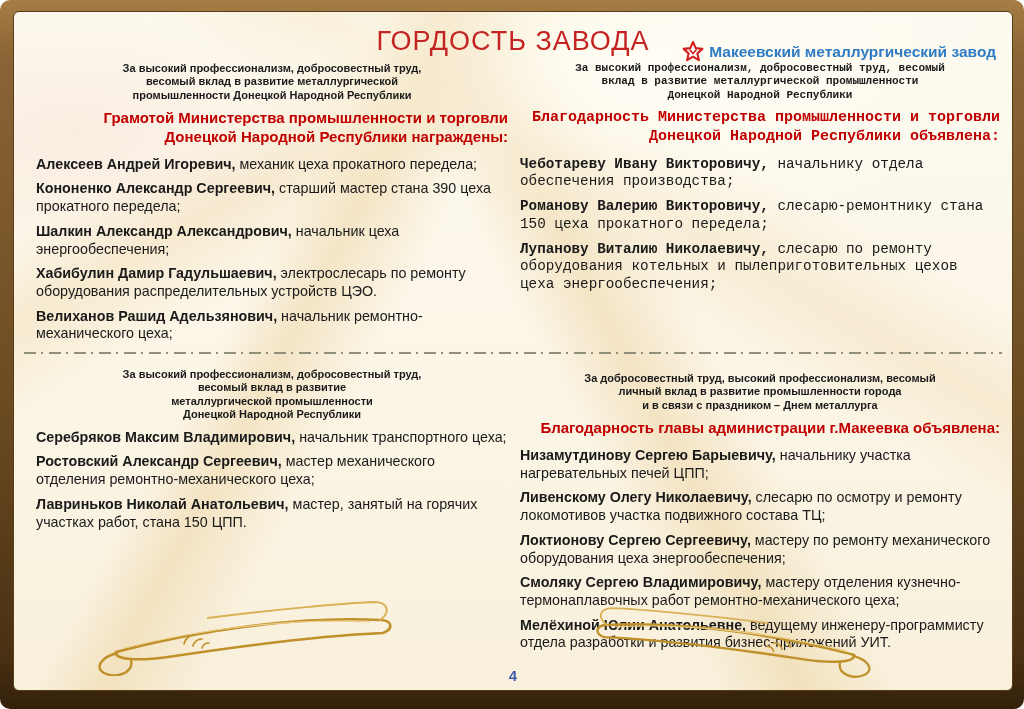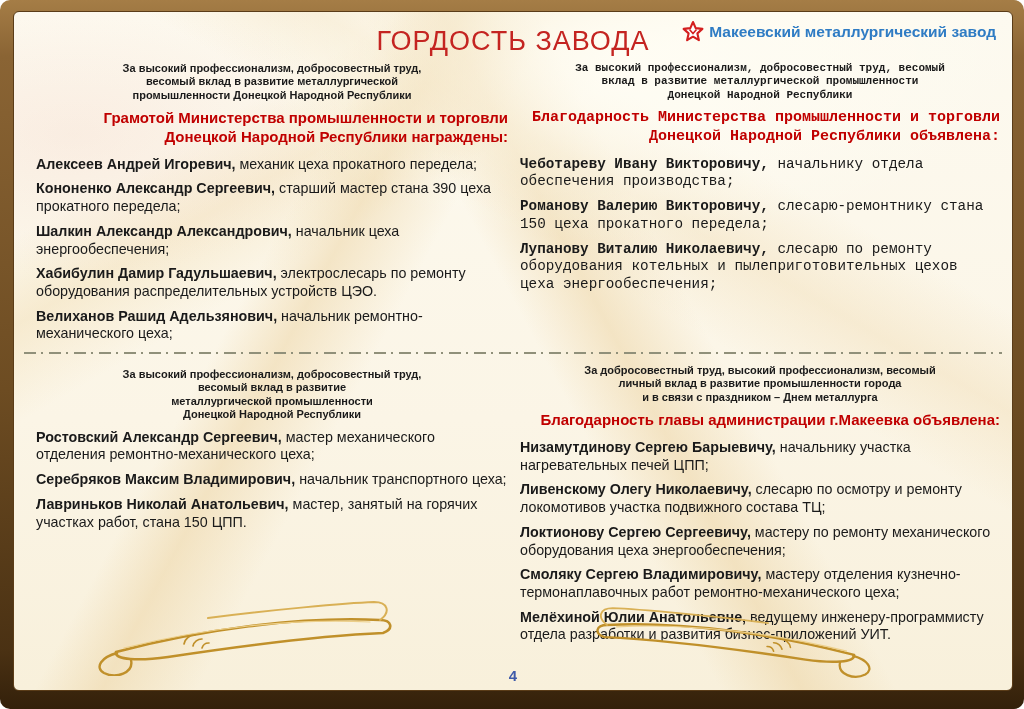--- a/index.html
+++ b/index.html
@@ -12,27 +12,27 @@
     background:
       radial-gradient(ellipse 55% 40% at 62% 6%, rgba(255,253,244,0.95), rgba(255,253,244,0) 70%),
       radial-gradient(ellipse 40% 30% at 6% 18%, rgba(243,210,198,0.30), rgba(243,210,198,0) 70%),
       linear-gradient(118deg, rgba(240,220,180,0) 28%, rgba(236,211,162,0.50) 33%, rgba(240,222,185,0) 40%),
       linear-gradient(62deg,  rgba(244,226,190,0) 52%, rgba(234,206,152,0.45) 58%, rgba(244,226,190,0) 65%),
       linear-gradient(150deg, rgba(248,236,210,0) 18%, rgba(240,218,172,0.42) 25%, rgba(248,236,210,0) 33%),
       linear-gradient(30deg,  rgba(248,236,210,0) 60%, rgba(238,214,168,0.35) 68%, rgba(248,236,210,0) 76%),
       linear-gradient(180deg,#fdfaf0 0%,#fbf5e6 60%,#f8f0db 100%);}
   .title{position:absolute;left:0;top:14px;width:100%;text-align:center;margin:0;
     font-size:27px;font-weight:normal;letter-spacing:1px;color:#c42421;}
-  .logo{position:absolute;top:8px;right:16px;display:flex;align-items:center;gap:4px;}
+  .logo{position:absolute;top:28px;right:16px;display:flex;align-items:center;gap:4px;}
   .logo .txt{font-size:15.5px;font-weight:bold;color:#2f7cc4;}
   .sec{position:absolute;color:#1a1a1a;}
   .s1{left:22px;top:50px;width:472px;}
   .s2{left:506px;top:50px;width:480px;font-family:Liberation Mono, monospace;}
   .s3{left:22px;top:356px;width:472px;}
-  .s4{left:506px;top:352px;width:480px;}
+  .s4{left:506px;top:360px;width:480px;}
   .heading{font-size:11px;font-weight:bold;text-align:center;line-height:1.22;
     white-space:pre-line;margin:0 0 7px 0;}
   .award{font-size:15px;font-weight:bold;color:#c00000;line-height:1.25;
     white-space:pre-line;margin:0 0 9px 10px;text-align:right;}
   .entry{font-size:14.3px;line-height:1.24;margin:0 0 7px 0;}
   .entry b{font-weight:bold;}
   .divider{position:absolute;left:10px;right:10px;top:340px;height:2px;
     background:repeating-linear-gradient(to right,#90907a 0 12px,transparent 12px 17px,#90907a 17px 19px,transparent 19px 25px);}
   .ribbon{position:absolute;pointer-events:none;}
   .ribbon.left{left:70px;bottom:14px;}
@@ -80,22 +80,22 @@
       <p class="entry"><b>Лупанову Виталию Николаевичу,</b> <span>слесарю по ремонту оборудования котельных и пылеприготовительных цехов цеха энергообеспечения;</span></p>
     </section>
 
     <div class="divider"></div>
 
     <section class="sec s3">
       <p class="heading">За высокий профессионализм, добросовестный труд,
 весомый вклад в развитие
 металлургической промышленности
 Донецкой Народной Республики</p>
+      <p class="entry"><b>Серебряков Максим Владимирович,</b> <span>начальник транспортного цеха;</span></p>
       <p class="entry"><b>Ростовский Александр Сергеевич,</b> <span>мастер механического отделения ремонтно-механического цеха;</span></p>
-      <p class="entry"><b>Серебряков Максим Владимирович,</b> <span>начальник транспортного цеха;</span></p>
       <p class="entry"><b>Лавриньков Николай Анатольевич,</b> <span>мастер, занятый на горячих участках работ, стана 150 ЦПП.</span></p>
     </section>
 
     <section class="sec s4">
       <p class="heading">За добросовестный труд, высокий профессионализм, весомый
 личный вклад в развитие промышленности города
 и в связи с праздником – Днем металлурга</p>
       <p class="award">Благодарность главы администрации г.Макеевка объявлена:</p>
       <p class="entry"><b>Низамутдинову Сергею Барыевичу,</b> <span>начальнику участка нагревательных печей ЦПП;</span></p>
       <p class="entry"><b>Ливенскому Олегу Николаевичу,</b> <span>слесарю по осмотру и ремонту локомотивов участка подвижного состава ТЦ;</span></p>

